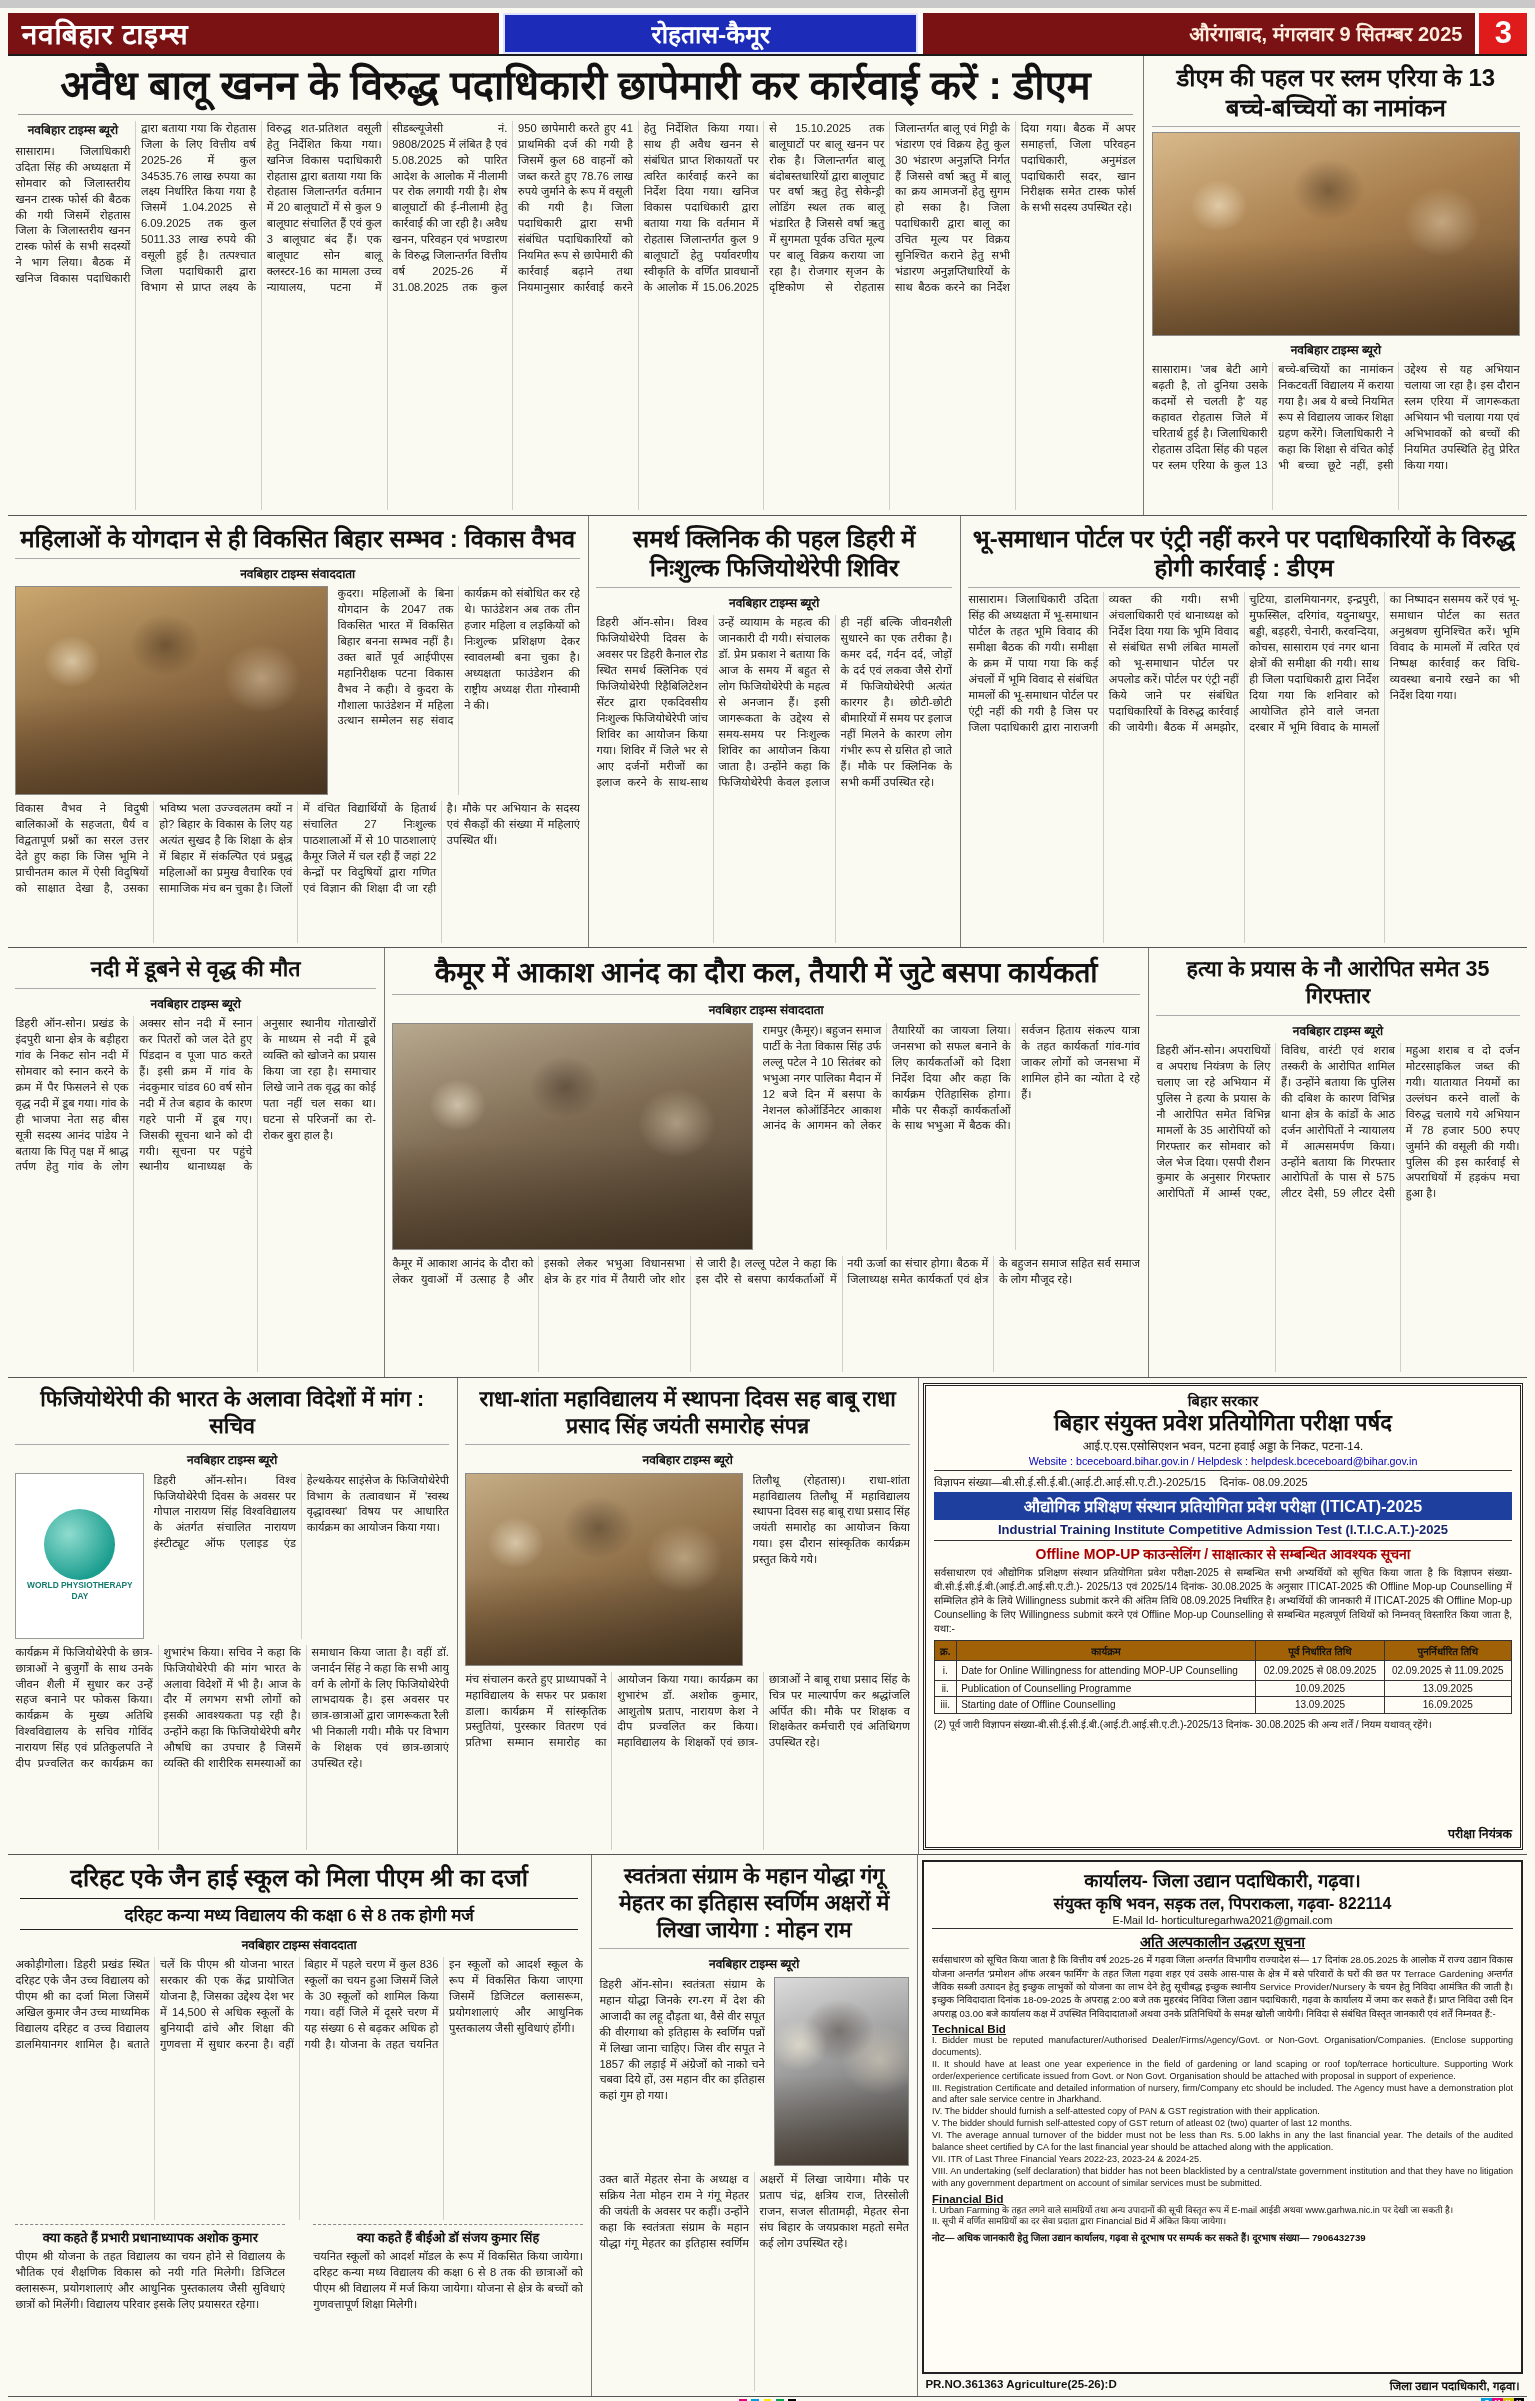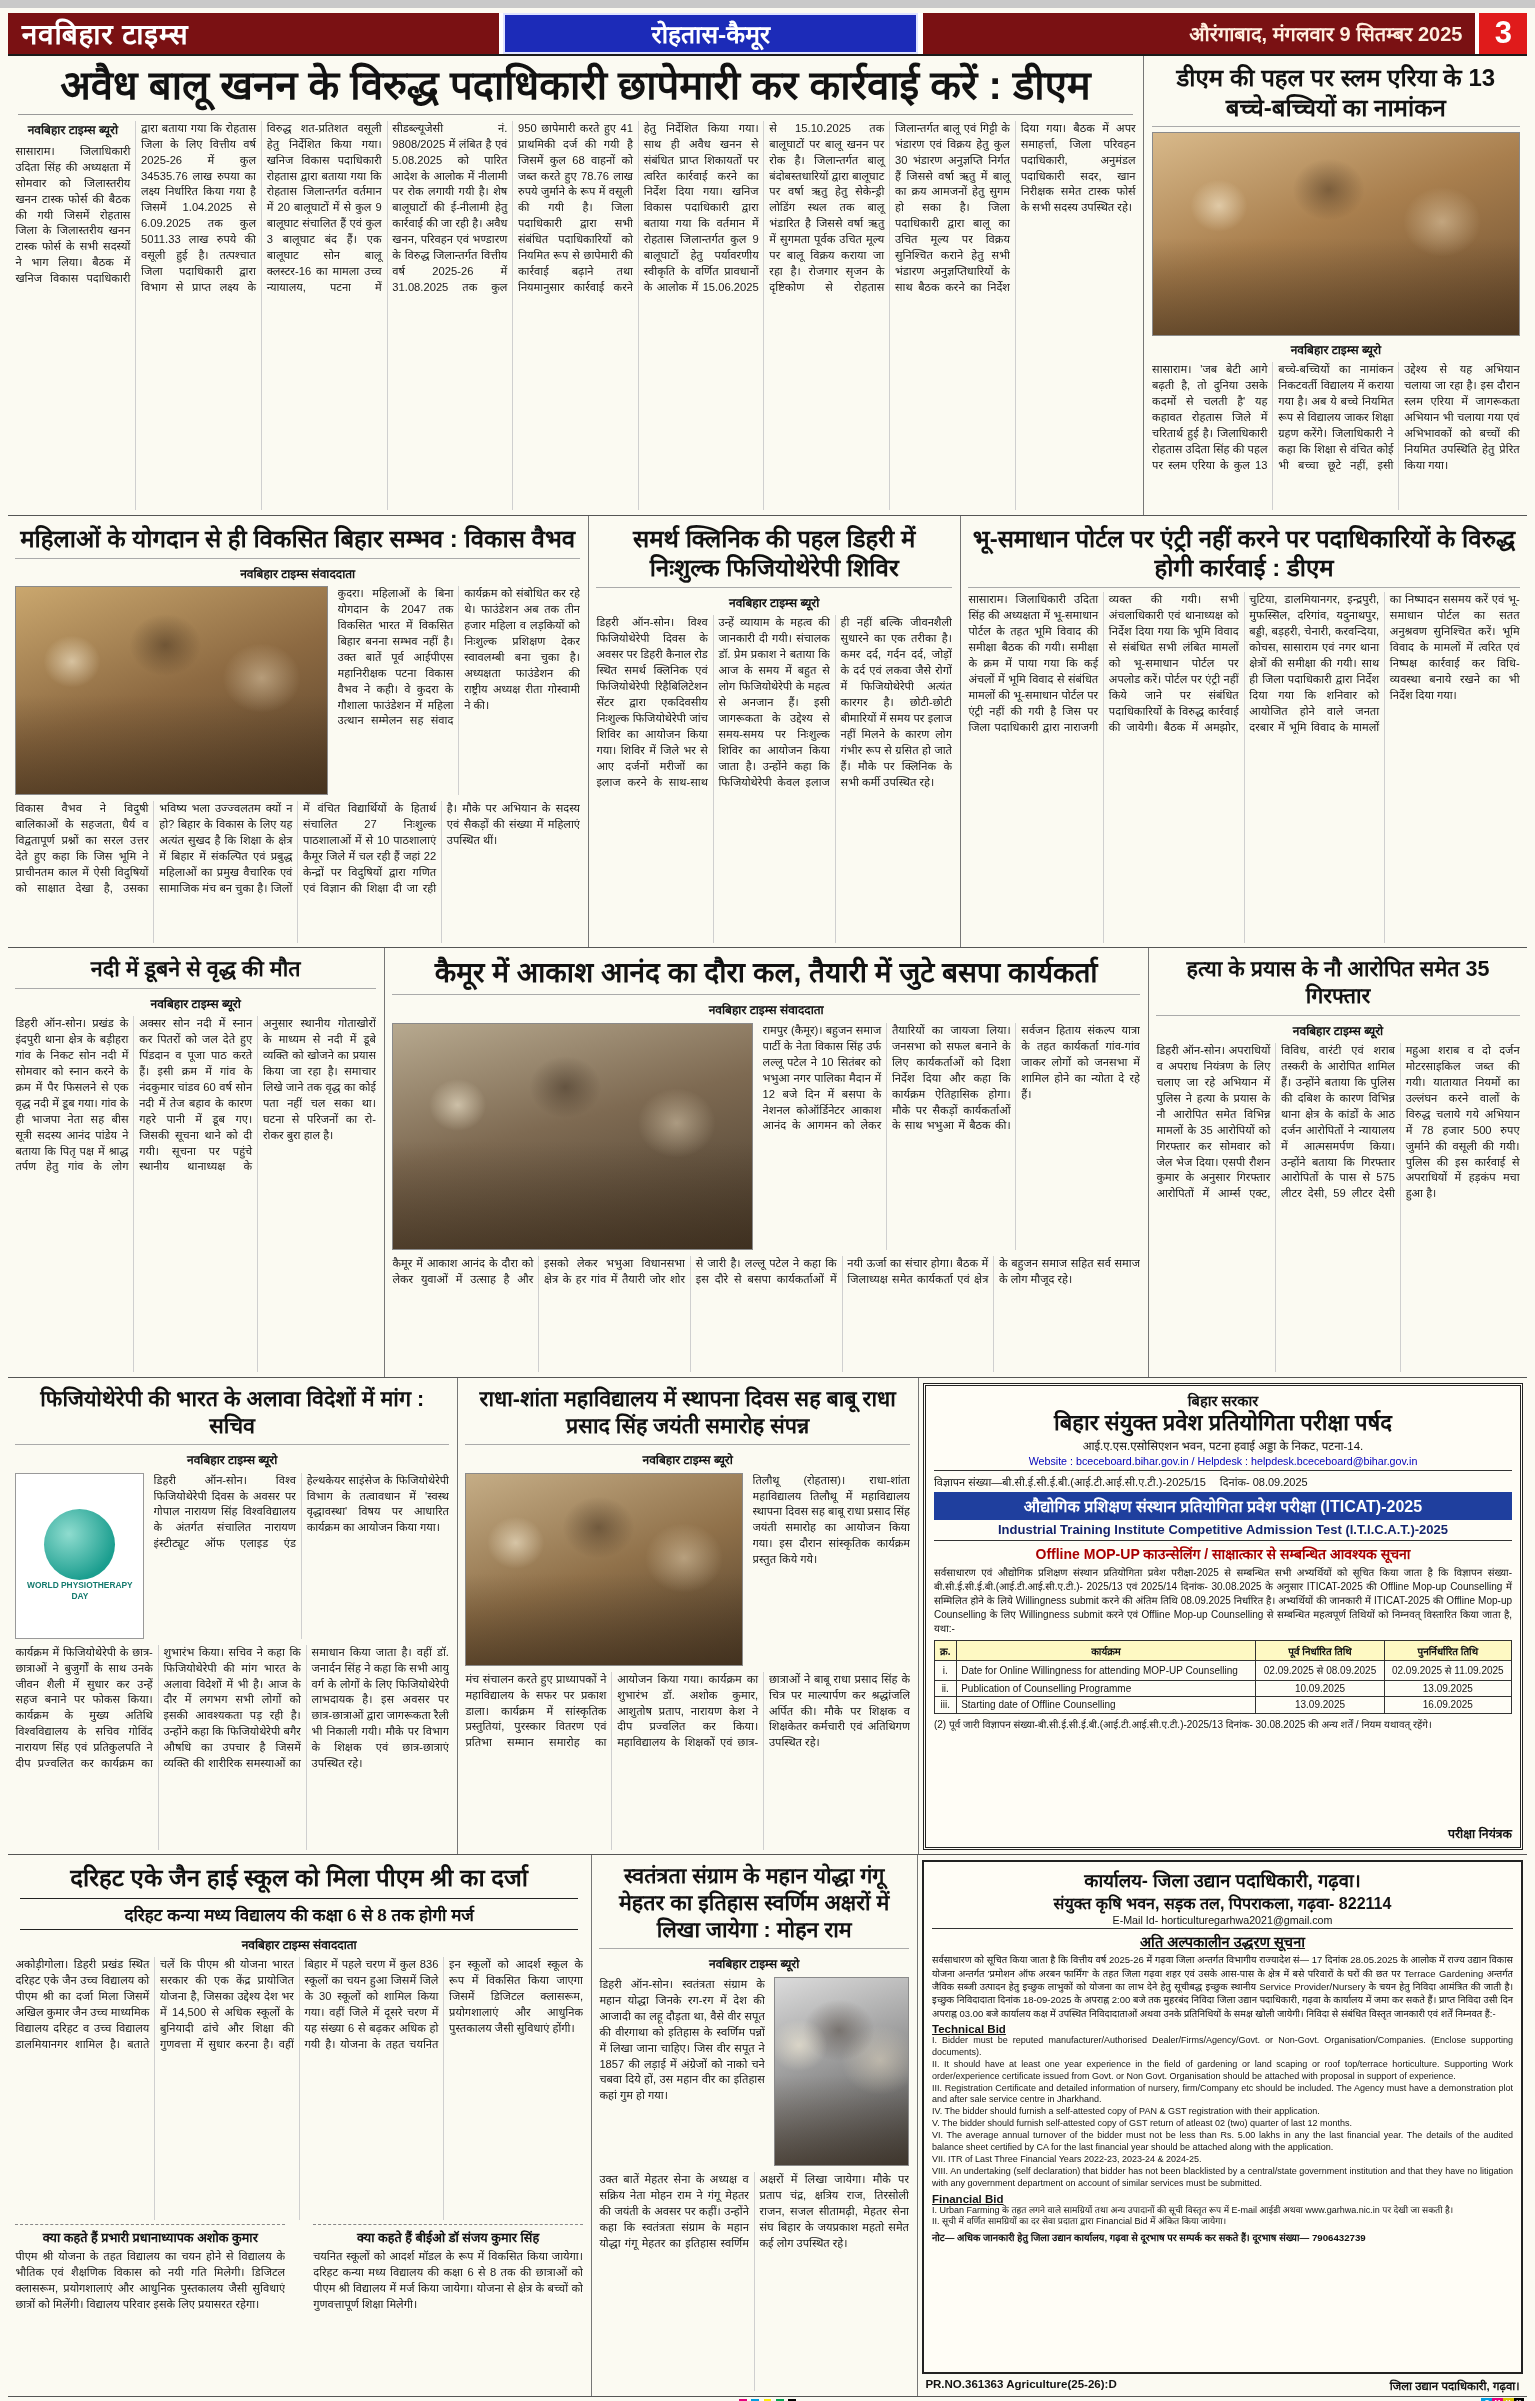--- a/index.html
+++ b/index.html
@@ -66,21 +66,21 @@
 .n-board{text-align:center;font-weight:bold;font-size:22px;line-height:1.2}
 .n-addr{text-align:center;font-size:11.5px;margin-top:1.5px}
 .n-web{text-align:center;font-size:10.7px;color:#0000bb;margin-top:1.5px;border-bottom:0.8px solid #333;padding-bottom:3.1px}
 .n-advt{display:flex;gap:14px;font-weight:normal;font-size:11px;padding:3.1px 0}
 .n-band1{background:#1f3f9e;color:#fff;font-weight:bold;text-align:center;font-size:16px;padding:3.1px 1.5px}
 .n-band2{color:#14246e;font-weight:bold;text-align:center;font-size:13px;padding:2.3px 0;border-bottom:0.8px solid #333}
 .n-mopup{color:#a80000;font-weight:bold;text-align:center;font-size:14px;padding:3.1px 0}
 .n-body{font-size:10px;line-height:1.4;text-align:justify}
 .n-table{width:100%;border-collapse:collapse;margin:4.6px 0;font-size:10px}
 .n-table th,.n-table td{border:0.8px solid #333;padding:2.3px 4.6px;text-align:center;vertical-align:middle}
-.n-table th{font-weight:bold;background:#fef9c3}
+.n-table th{font-weight:bold;background:#a16207}
 .n-table td.prog{text-align:left}
 .n-note{font-size:10px;line-height:1.35;text-align:justify}
 .n-controller{text-align:right;font-weight:bold;font-size:12.3px;margin-top:auto;padding-top:3.1px}
 
 .gnotice{border:2.3px solid #222;margin:1.5px;padding:4.6px 7.7px;display:flex;flex-direction:column;overflow:hidden;background:#fffdf6}
 .g-office{text-align:center;font-weight:bold;font-size:18.4px}
 .g-addr{text-align:center;font-size:16px;font-weight:bold}
 .g-email{text-align:center;font-size:10.7px;border-bottom:1.2px solid #333;padding-bottom:2.3px}
 .g-band{text-align:center;font-weight:bold;font-size:14.6px;text-decoration:underline;padding:2.3px 0}
 .g-intro{font-size:9.5px;line-height:1.4;text-align:justify}

